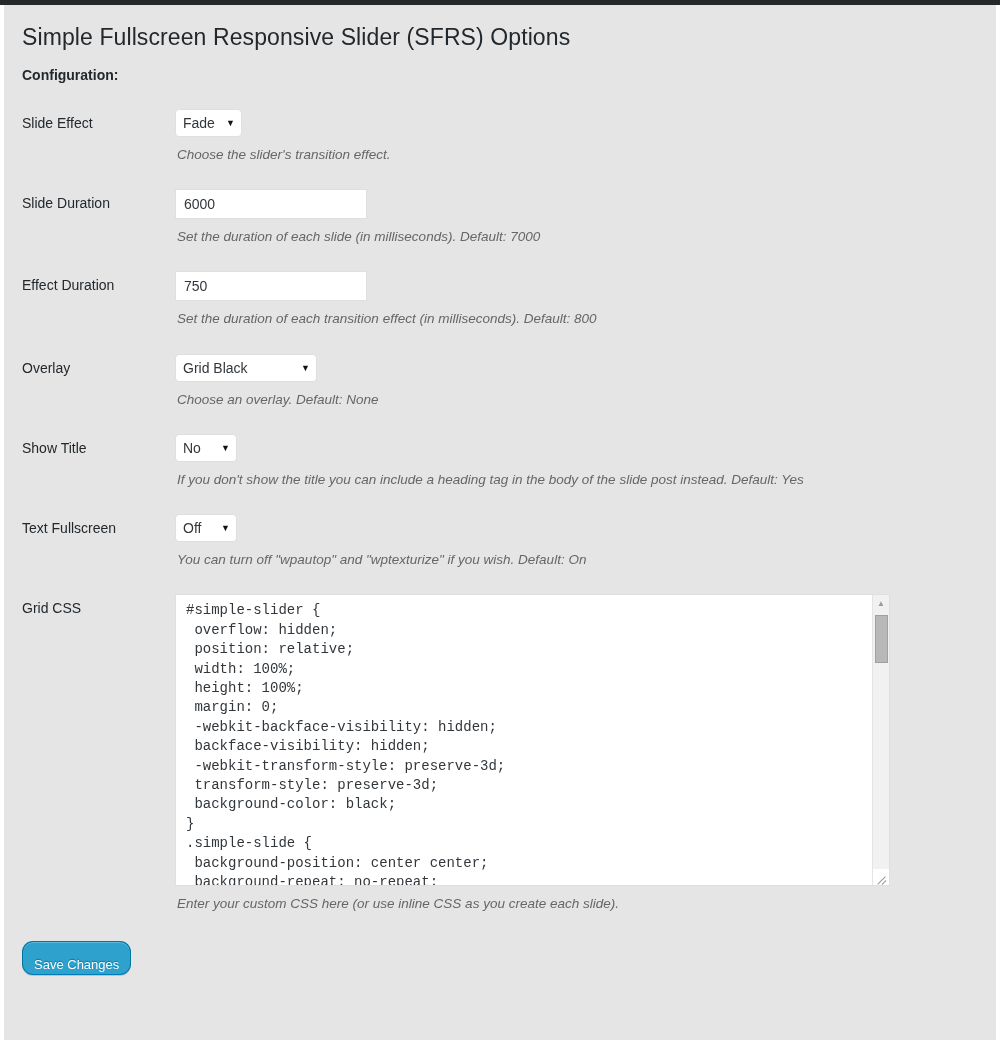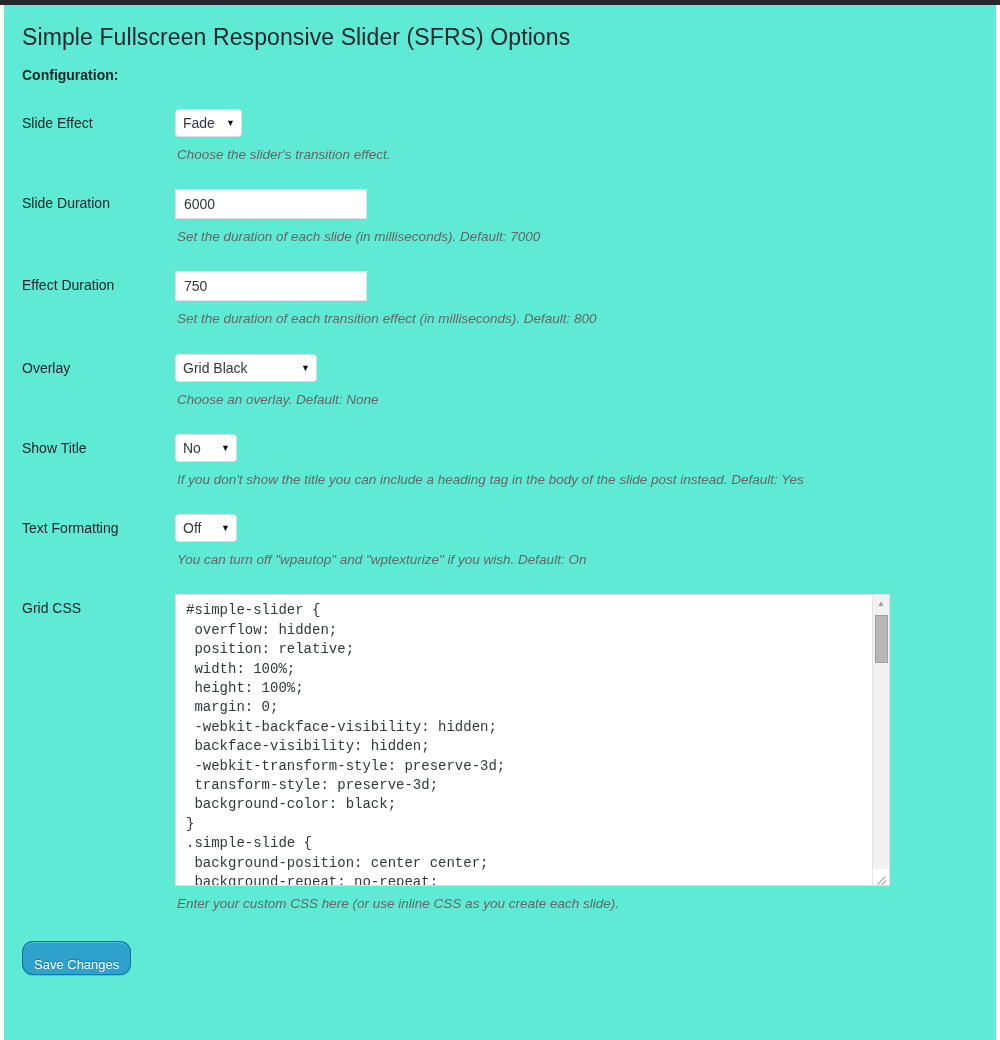--- a/index.html
+++ b/index.html
@@ -22,21 +22,21 @@
     top: 0; left: 0;
     width: 1000px;
     height: 5px;
     background: #23282d;
   }
   #wrap {
     position: absolute;
     top: 5px; left: 4px;
     width: 992px;
     height: 1035px;
-    background: #5eead4;
+    background: #e5e5e5;
   }
   #page-title {
     font-size: 23px;
     font-weight: 400;
     color: #23282d;
     line-height: 1.3;
     margin: 0;
     padding: 18px 0 0 18px;
     letter-spacing: 0.1px;
   }
@@ -290,21 +290,21 @@
               <select class="wp-select w-sm">
                 <option>No</option>
               </select>
               <span class="arrow">▼</span>
             </span>
             <p class="description">If you don't show the title you can include a heading tag in the body of the slide post instead. Default: Yes</p>
           </td>
         </tr>
 
         <tr>
-          <th class="row-label">Text Formatting</th>
+          <th class="row-label">Text Fullscreen</th>
           <td class="row-field">
             <span class="select-wrap">
               <select class="wp-select w-sm">
                 <option>Off</option>
               </select>
               <span class="arrow">▼</span>
             </span>
             <p class="description">You can turn off "wpautop" and "wptexturize" if you wish. Default: On</p>
           </td>
         </tr>

